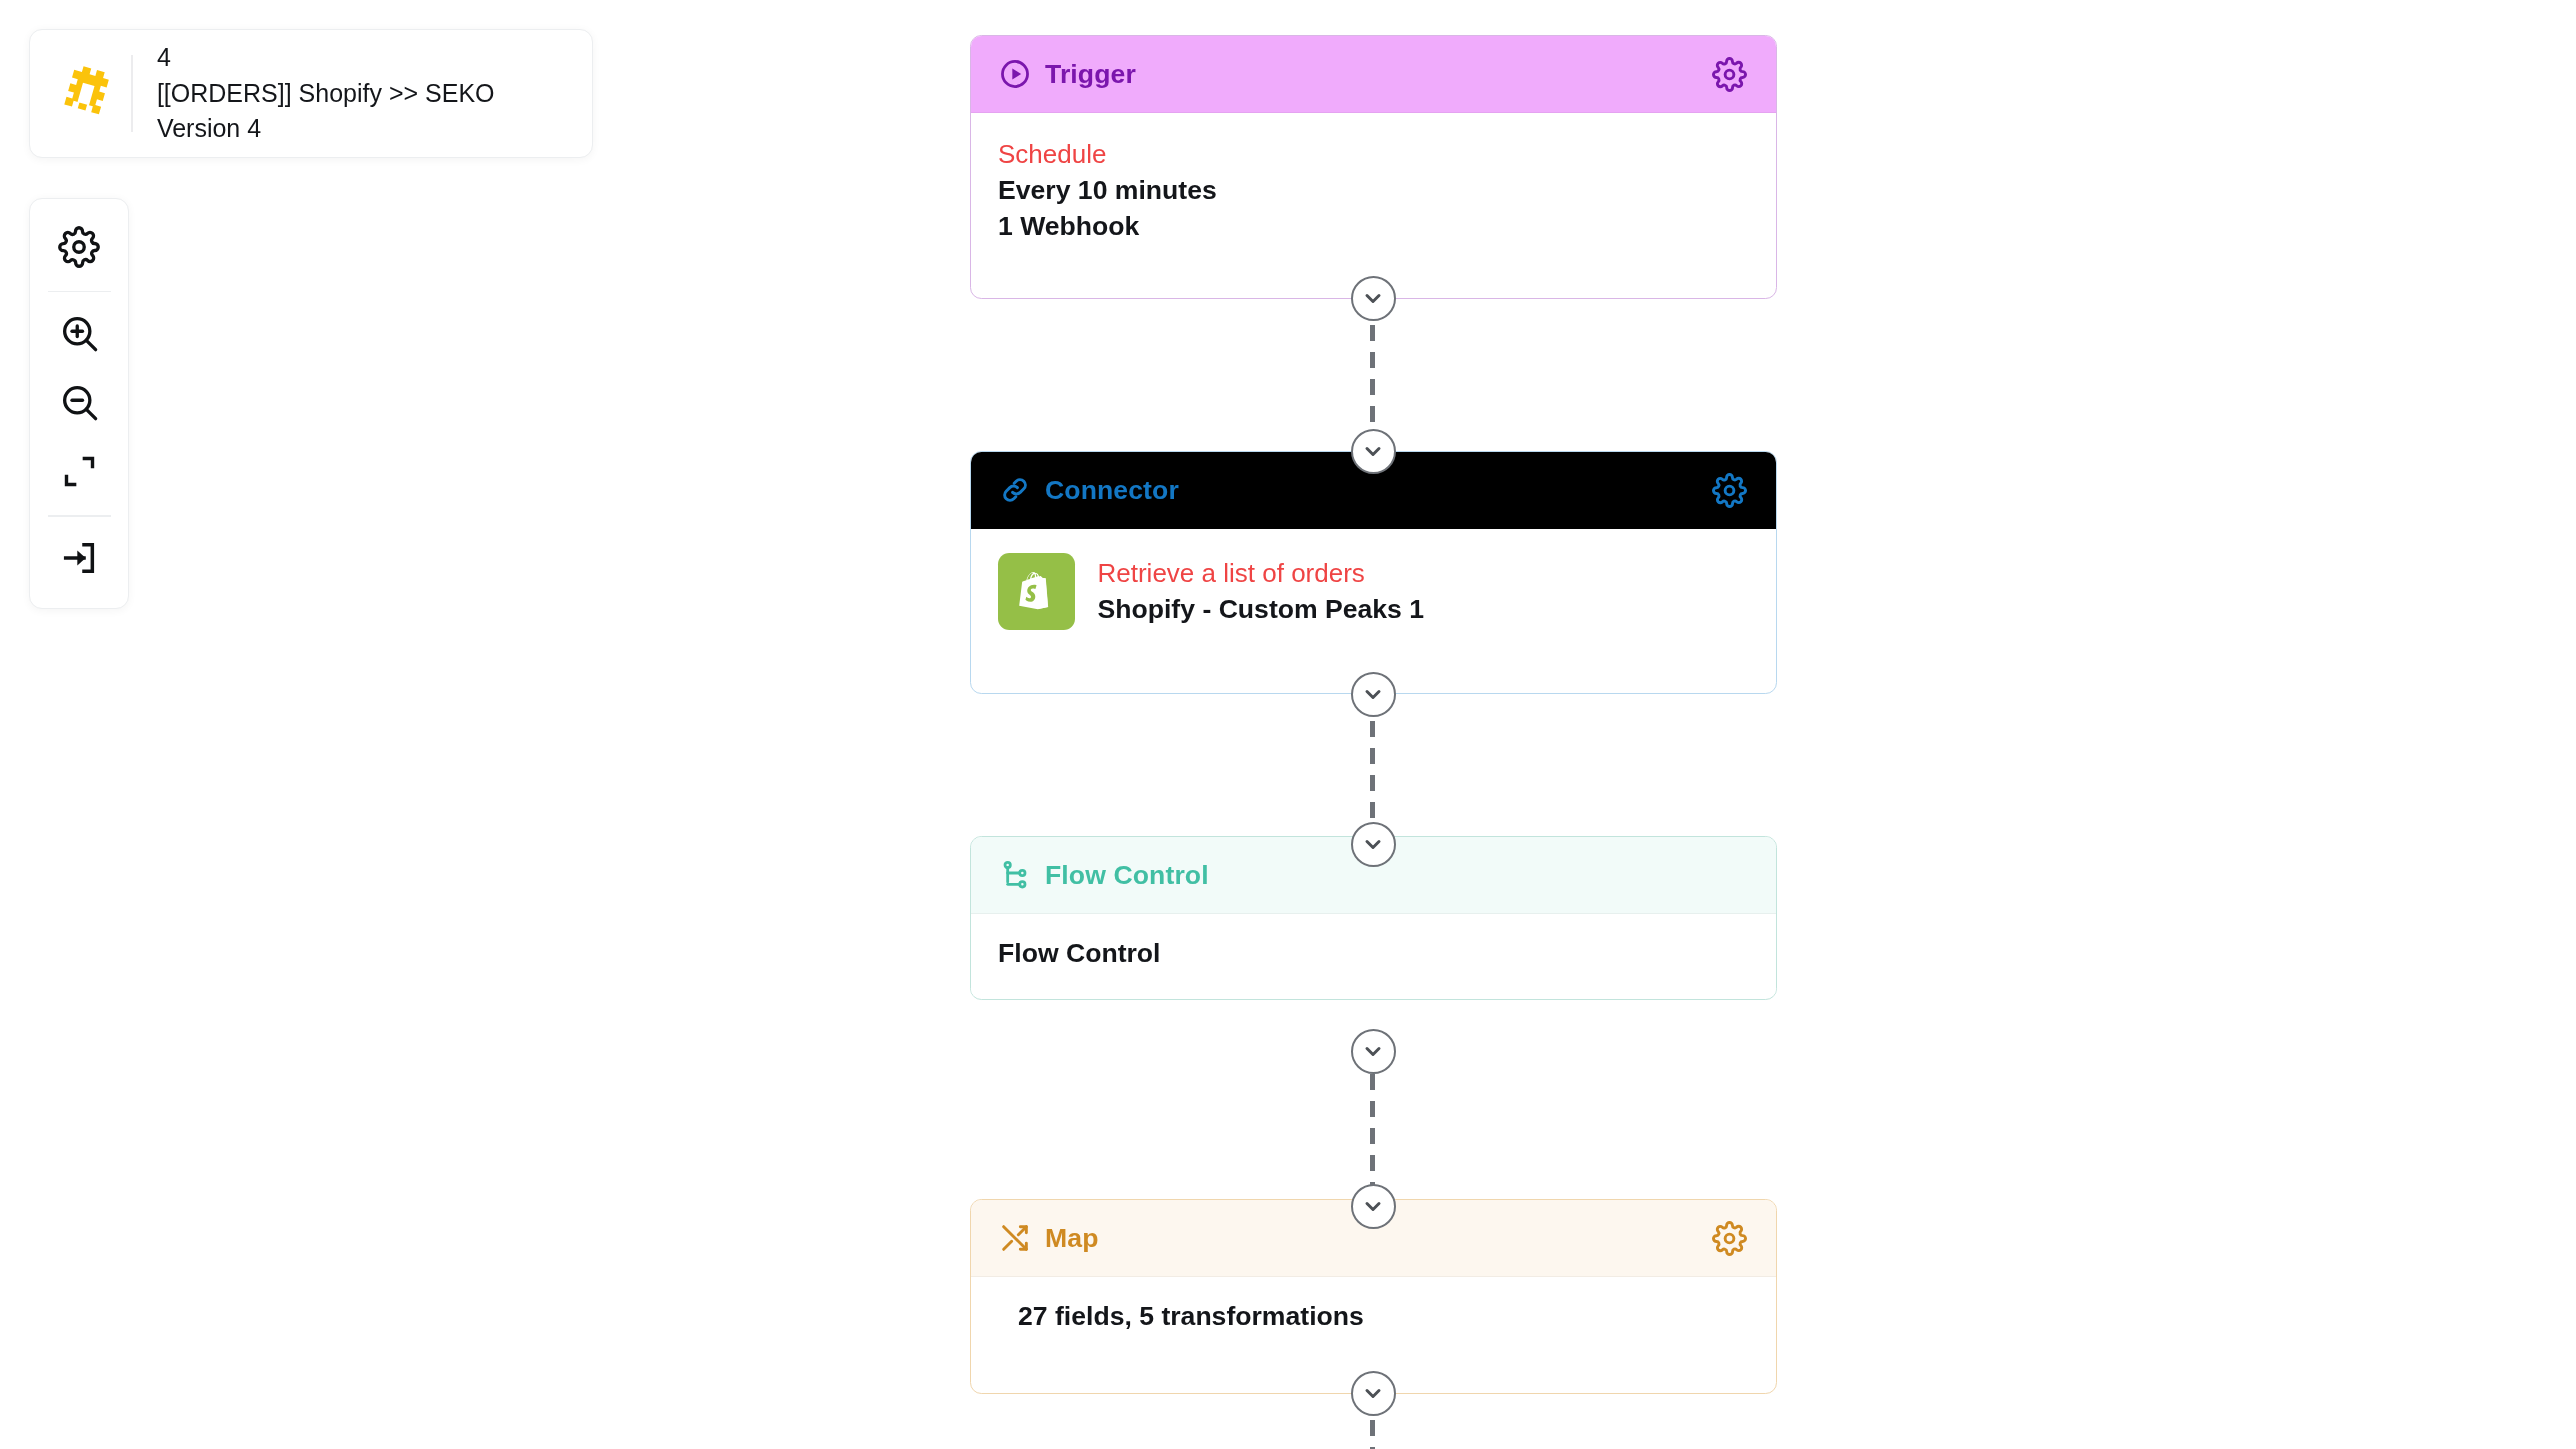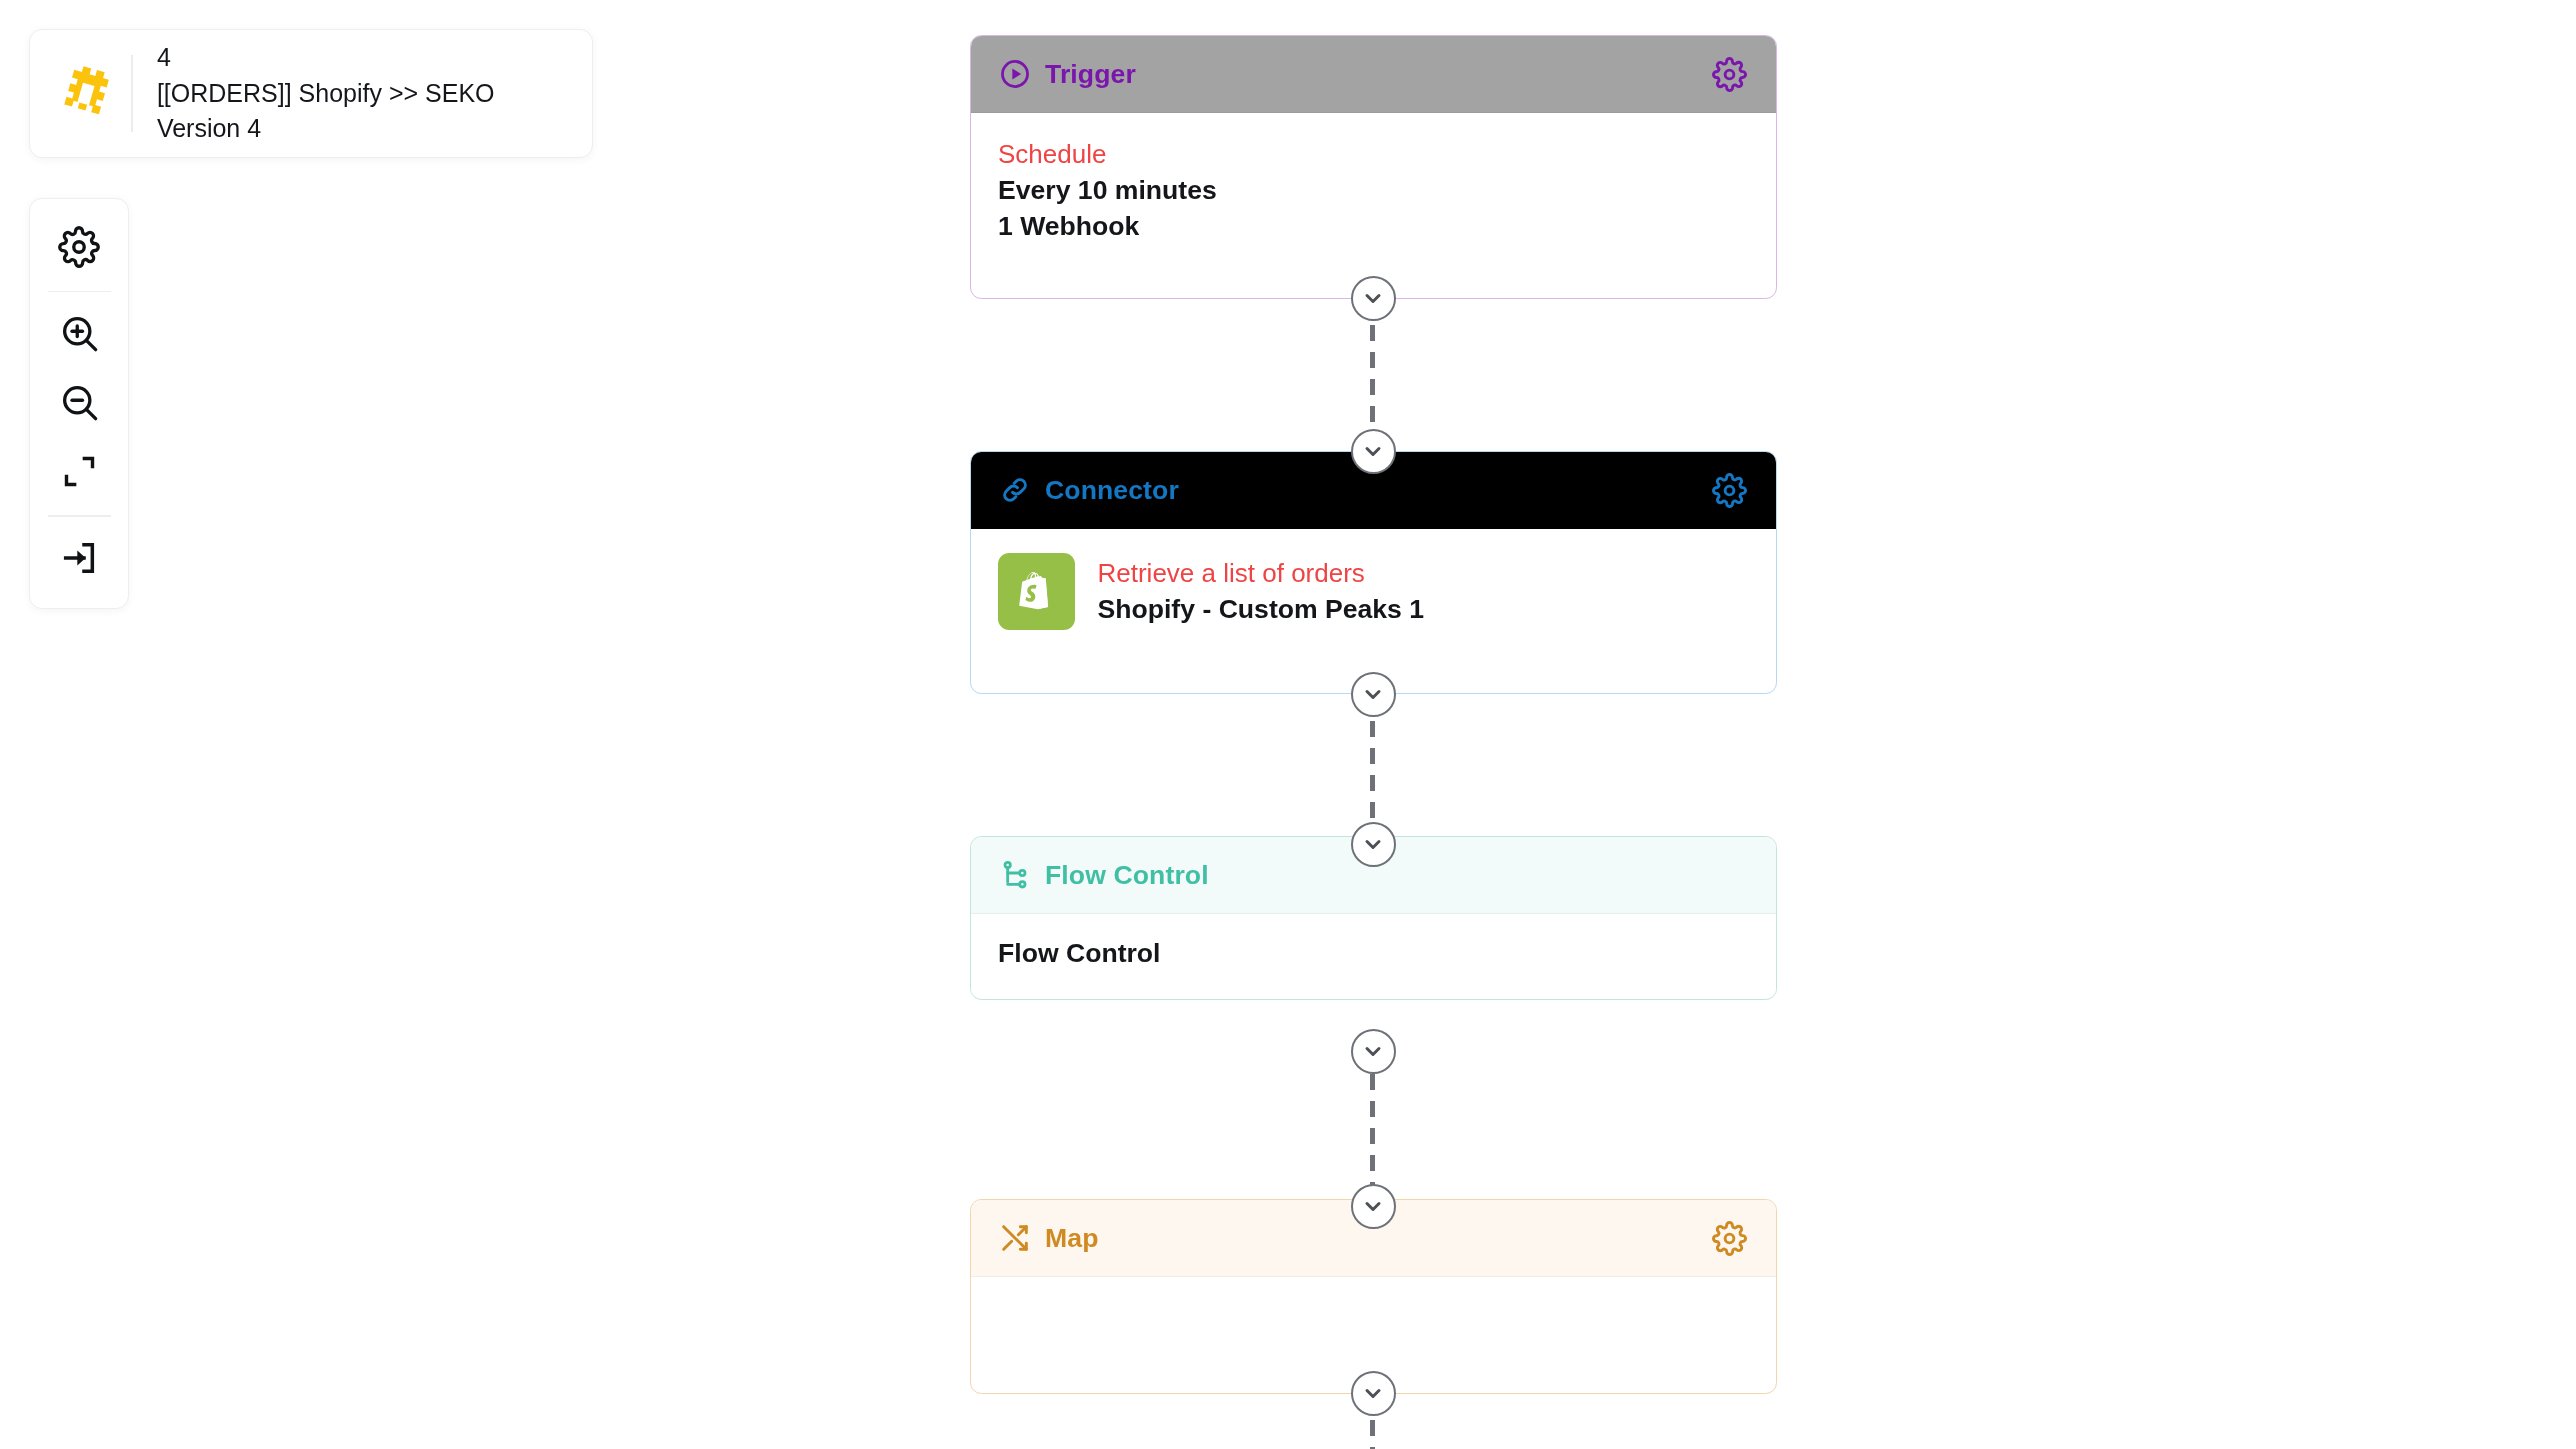--- a/index.html
+++ b/index.html
@@ -67,21 +67,21 @@
   .node-header .hdr-gear { margin-left: auto; width: 39px; height: 39px; display:flex; align-items:center; justify-content:center; cursor: pointer; }
   .node-body { padding: 24px 27px 27px 27px; background: #ffffff; }
 
   .body-sub { font-size: 26px; color: #ef4444; font-weight: 400; line-height: 1.34; }
   .body-main { font-size: 26.6px; color: #14161a; font-weight: 700; line-height: 1.36; }
   .body-row { display: flex; align-items: center; gap: 22.5px; }
   .body-plain { font-size: 26.6px; color: #14161a; font-weight: 700; }
 
   
   .n-trigger { border: 1.6px solid #d9b6e6; }
-  .n-trigger .node-header { background: #a3a3a3; }
+  .n-trigger .node-header { background: #f0abfc; }
   .n-trigger .hdr-label { color: #7b16ad; }
 
   .n-connector { border: 1.6px solid #b8d8ef; }
   .n-connector .node-header { background: #000000; }
   .n-connector .hdr-label { color: #1377c4; }
 
   .n-flow { border: 1.6px solid #c2e4dc; }
   .n-flow .node-header { background: #f2fbf9; }
   .n-flow .hdr-label { color: #41bfa4; }
 
@@ -319,20 +319,23 @@
           </svg>
         </span>
         <span class="hdr-label">Map</span>
         <span class="hdr-gear">
           <svg width="35" height="35" viewBox="0 0 24 24" fill="none" stroke="#cf8a22" stroke-width="2" stroke-linecap="round" stroke-linejoin="round">
             <circle cx="12" cy="12" r="3"></circle>
             <path d="M19.4 15a1.65 1.65 0 0 0 .33 1.82l.06.06a2 2 0 1 1-2.83 2.83l-.06-.06a1.65 1.65 0 0 0-1.82-.33 1.65 1.65 0 0 0-1 1.51V21a2 2 0 1 1-4 0v-.09a1.65 1.65 0 0 0-1.08-1.51 1.65 1.65 0 0 0-1.82.33l-.06.06a2 2 0 1 1-2.83-2.83l.06-.06a1.65 1.65 0 0 0 .33-1.82 1.65 1.65 0 0 0-1.51-1H3a2 2 0 1 1 0-4h.09A1.65 1.65 0 0 0 4.6 9a1.65 1.65 0 0 0-.33-1.82l-.06-.06a2 2 0 1 1 2.83-2.83l.06.06a1.65 1.65 0 0 0 1.82.33H9a1.65 1.65 0 0 0 1-1.51V3a2 2 0 1 1 4 0v.09a1.65 1.65 0 0 0 1 1.51 1.65 1.65 0 0 0 1.82-.33l.06-.06a2 2 0 1 1 2.83 2.83l-.06.06a1.65 1.65 0 0 0-.33 1.82V9a1.65 1.65 0 0 0 1.51 1H21a2 2 0 1 1 0 4h-.09a1.65 1.65 0 0 0-1.51 1z"></path>
           </svg>
         </span>
       </div>
+      <div class="node-body" style="padding-left:47px;">
+        <div class="body-plain">27 fields, 5 transformations</div>
+      </div>
     </div>
 
     <div class="chev" style="left:1373px; top:1393px;">
       <svg width="24" height="24" viewBox="0 0 24 24" fill="none" stroke="#4d5156" stroke-width="3" stroke-linecap="round" stroke-linejoin="round">
         <polyline points="6,9.5 12,15.5 18,9.5"></polyline>
       </svg>
     </div>
 
   </div>
 </div>

